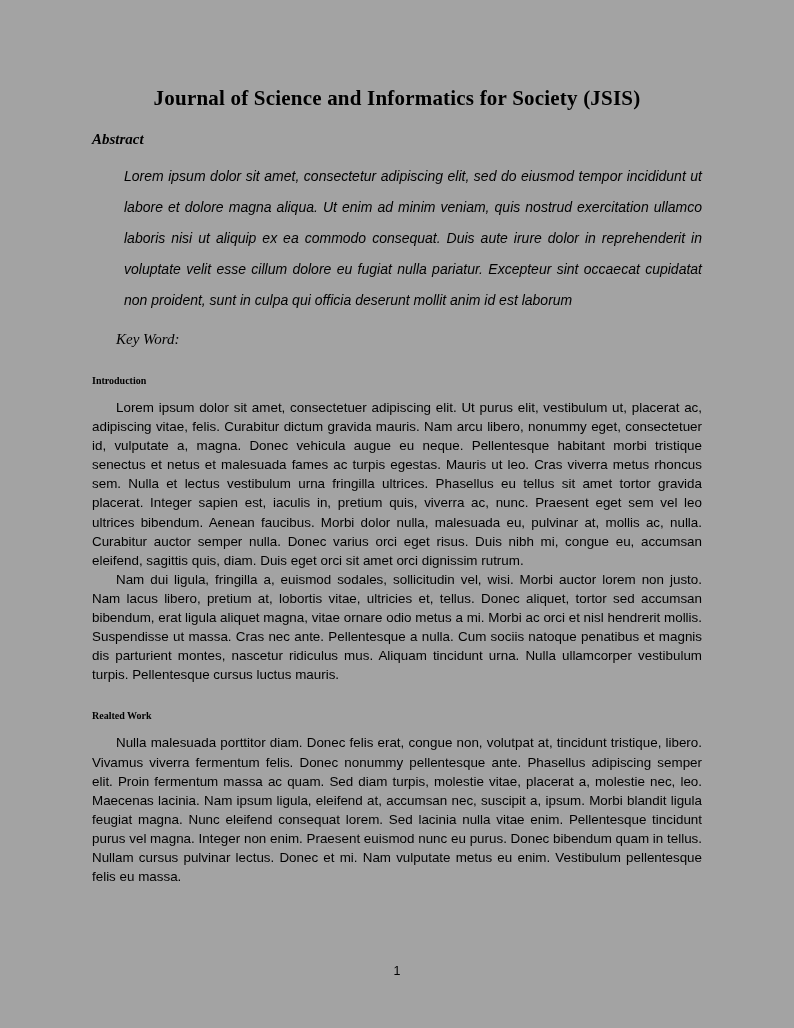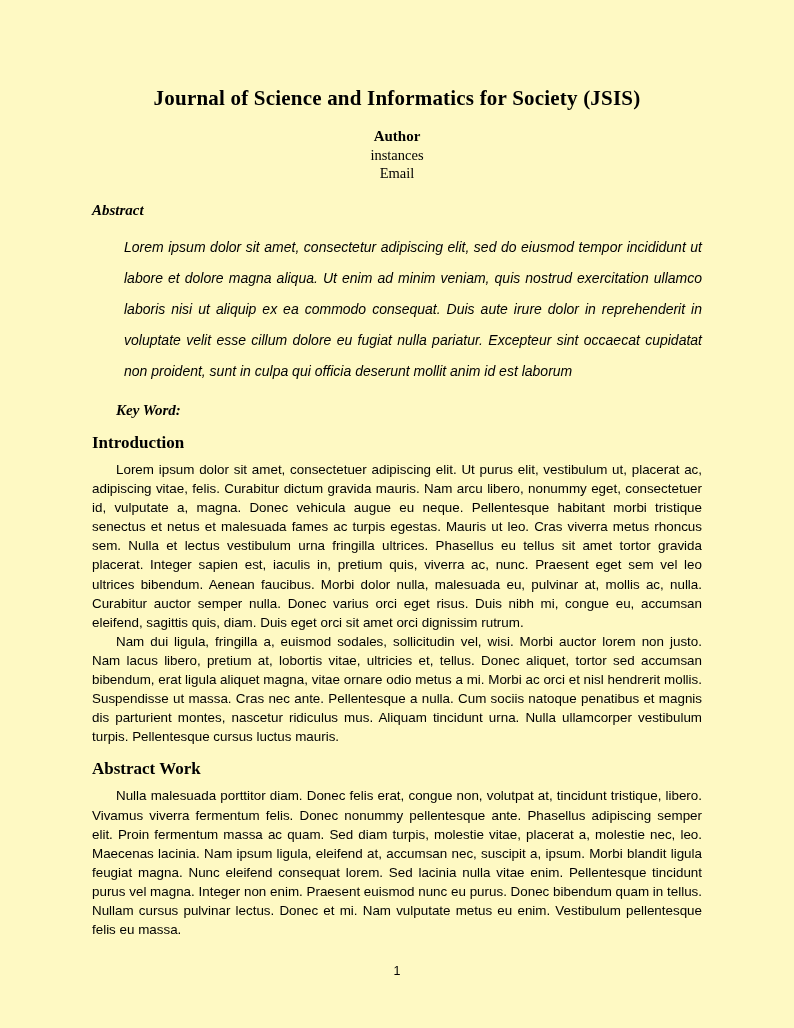--- a/index.html
+++ b/index.html
@@ -4,21 +4,21 @@
 <style>
   html, body {
     margin: 0;
     padding: 0;
     background: #ffffff;
   }
   .page {
     position: relative;
     width: 794px;
     height: 1028px;
-    background: #fef9c3;
+    background: #a3a3a3;
     color: #000000;
     overflow: hidden;
     box-sizing: border-box;
   }
   .content {
     position: absolute;
     left: 92px;
     top: 0;
     width: 610px;
   }
@@ -61,30 +61,30 @@
     font-size: 14px;
     line-height: 31px;
     text-align: justify;
     hyphens: auto;
     margin-left: 32px;
   }
   .keyword-line {
     margin-top: 3px;
     padding-left: 24px;
     font-family: "Liberation Serif", serif;
-    font-weight: bold;
+    font-weight: normal;
     font-style: italic;
     font-size: 15px;
     line-height: 19px;
   }
   .section-heading {
-    margin-top: 14px;
+    margin-top: 23px;
     font-family: "Liberation Serif", serif;
     font-weight: bold;
-    font-size: 17px;
+    font-size: 10px;
     line-height: 18px;
   }
   .body-para {
     margin: 0;
     font-family: "Liberation Sans", sans-serif;
     font-size: 13.4px;
     line-height: 19.1px;
     text-align: justify;
     text-indent: 24px;
     hyphens: auto;
@@ -101,39 +101,34 @@
   }
 </style>
 </head>
 <body>
 
 <div class="page">
   <div class="content">
 
     <h1 class="doc-title">Journal of Science and Informatics for Society (JSIS)</h1>
 
-    <div class="author-block">
-      <div class="author-label">Author</div>
-      <div class="author-name">instances</div>
-      <div class="author-email">Email</div>
-    </div>
 
     <div class="abstract-heading">Abstract</div>
 
     <p class="abstract-text">Lorem ipsum dolor sit amet, consectetur adipiscing elit, sed do eiusmod tempor incididunt ut labore et dolore magna aliqua. Ut enim ad minim veniam, quis nostrud exercitation ullamco laboris nisi ut aliquip ex ea commodo consequat. Duis aute irure dolor in reprehenderit in voluptate velit esse cillum dolore eu fugiat nulla pariatur. Excepteur sint occaecat cupidatat non proident, sunt in culpa qui officia deserunt mollit anim id est laborum</p>
 
     <div class="keyword-line">Key Word:</div>
 
     <div>
       <div class="section-heading">Introduction</div>
       <p class="body-para">Lorem ipsum dolor sit amet, consectetuer adipiscing elit. Ut purus elit, vestibulum ut, placerat ac, adipiscing vitae, felis. Curabitur dictum gravida mauris. Nam arcu libero, nonummy eget, consectetuer id, vulputate a, magna. Donec vehicula augue eu neque. Pellentesque habitant morbi tristique senectus et netus et malesuada fames ac turpis egestas. Mauris ut leo. Cras viverra metus rhoncus sem. Nulla et lectus vestibulum urna fringilla ultrices. Phasellus eu tellus sit amet tortor gravida placerat. Integer sapien est, iaculis in, pretium quis, viverra ac, nunc. Praesent eget sem vel leo ultrices bibendum. Aenean faucibus. Morbi dolor nulla, malesuada eu, pulvinar at, mollis ac, nulla. Curabitur auctor semper nulla. Donec varius orci eget risus. Duis nibh mi, congue eu, accumsan eleifend, sagittis quis, diam. Duis eget orci sit amet orci dignissim rutrum.</p>
       <p class="body-para">Nam dui ligula, fringilla a, euismod sodales, sollicitudin vel, wisi. Morbi auctor lorem non justo. Nam lacus libero, pretium at, lobortis vitae, ultricies et, tellus. Donec aliquet, tortor sed accumsan bibendum, erat ligula aliquet magna, vitae ornare odio metus a mi. Morbi ac orci et nisl hendrerit mollis. Suspendisse ut massa. Cras nec ante. Pellentesque a nulla. Cum sociis natoque penatibus et magnis dis parturient montes, nascetur ridiculus mus. Aliquam tincidunt urna. Nulla ullamcorper vestibulum turpis. Pellentesque cursus luctus mauris.</p>
     </div>
 
     <div>
-      <div class="section-heading">Abstract Work</div>
+      <div class="section-heading">Realted Work</div>
       <p class="body-para">Nulla malesuada porttitor diam. Donec felis erat, congue non, volutpat at, tincidunt tristique, libero. Vivamus viverra fermentum felis. Donec nonummy pellentesque ante. Phasellus adipiscing semper elit. Proin fermentum massa ac quam. Sed diam turpis, molestie vitae, placerat a, molestie nec, leo. Maecenas lacinia. Nam ipsum ligula, eleifend at, accumsan nec, suscipit a, ipsum. Morbi blandit ligula feugiat magna. Nunc eleifend consequat lorem. Sed lacinia nulla vitae enim. Pellentesque tincidunt purus vel magna. Integer non enim. Praesent euismod nunc eu purus. Donec bibendum quam in tellus. Nullam cursus pulvinar lectus. Donec et mi. Nam vulputate metus eu enim. Vestibulum pellentesque felis eu massa.</p>
     </div>
 
   </div>
 
   <div class="page-number">1</div>
 </div>
 
 </body></html>

